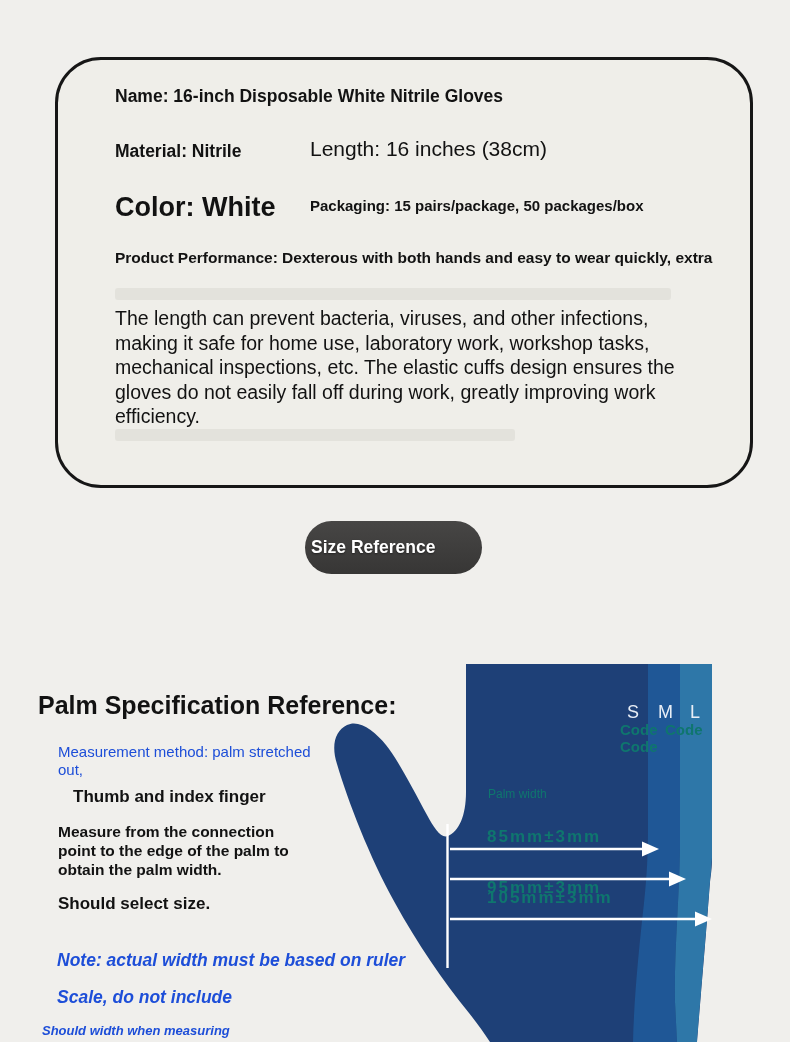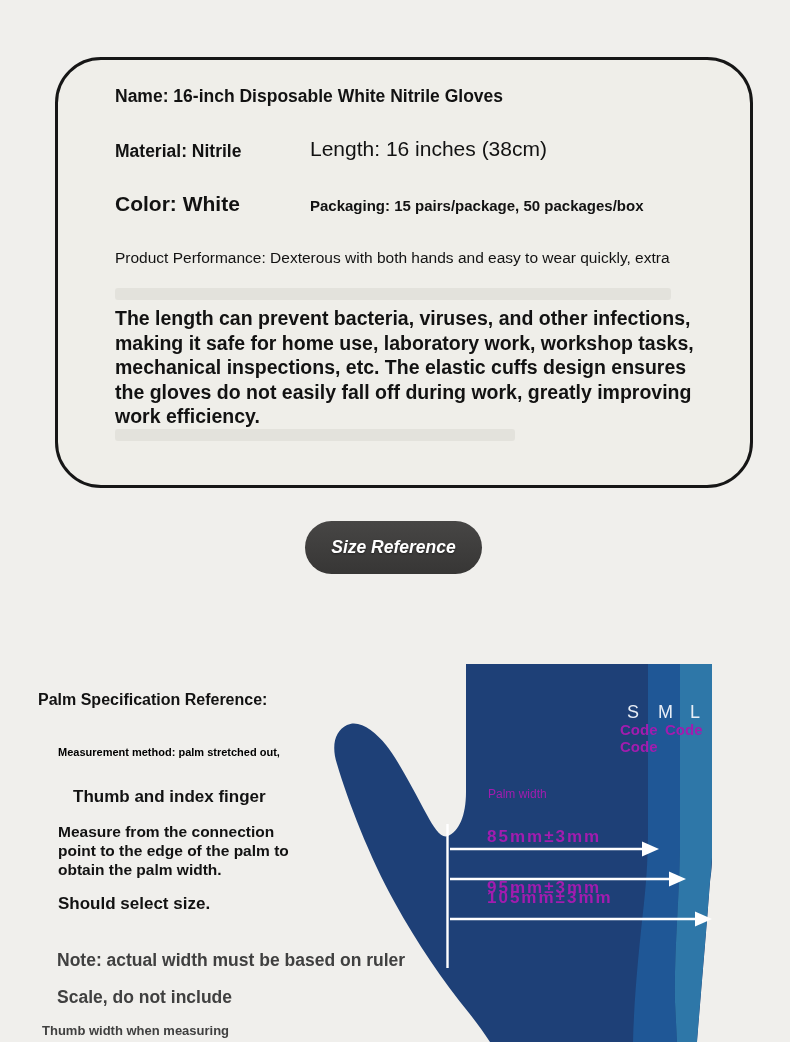--- a/index.html
+++ b/index.html
@@ -11,51 +11,51 @@
   }
   .abs{position:absolute;}
   
   .spec-box{
     left:55px;top:57px;width:692px;height:425px;
     background:#efeee9;border:3px solid #161616;border-radius:46px;
   }
   .t-name{left:115px;top:86px;font-size:17.5px;font-weight:bold;}
   .t-material{left:115px;top:141px;font-size:17.5px;font-weight:bold;}
   .t-length{left:310px;top:137px;font-size:21px;font-weight:normal;}
-  .t-color{left:115px;top:192px;font-size:21px;font-weight:bold;}
+  .t-color{left:115px;top:192px;font-size:27px;font-weight:bold;}
   .t-packaging{left:310px;top:197px;font-size:15px;font-weight:bold;}
-  .t-performance{left:115px;top:249px;font-size:15.5px;font-weight:normal;white-space:nowrap;}
-  .t-description{left:115px;top:306px;width:580px;font-size:19.5px;line-height:24.5px;font-weight:bold;}
+  .t-performance{left:115px;top:249px;font-size:15.5px;font-weight:bold;white-space:nowrap;}
+  .t-description{left:115px;top:306px;width:580px;font-size:19.5px;line-height:24.5px;font-weight:normal;}
   .ghost{background:rgba(170,165,155,0.16);border-radius:3px;}
   .ghost1{left:115px;top:288px;width:556px;height:12px;}
   .ghost2{left:115px;top:429px;width:400px;height:12px;}
   
   .size-btn{
     left:305px;top:521px;width:177px;height:53px;border-radius:27px;
     background:linear-gradient(#474645,#373635);
     border:none;cursor:pointer;
-    display:flex;align-items:center;justify-content:center;font-style:italic;
+    display:flex;align-items:center;
   }
   .size-btn span{
     color:#ffffff;font-size:17.5px;font-weight:bold;
     font-family:"Liberation Sans", sans-serif;
     text-shadow:0 1px 2px rgba(0,0,0,0.45);
   }
   
-  .t-palm-heading{left:38px;top:691px;font-size:16px;font-weight:bold;}
-  .t-method1{left:58px;top:743px;width:256px;font-size:11px;line-height:18px;font-weight:bold;color:#000000;}
+  .t-palm-heading{left:38px;top:691px;font-size:25px;font-weight:bold;}
+  .t-method1{left:58px;top:743px;width:256px;font-size:15px;line-height:18px;font-weight:normal;color:#1d4ed8;}
   .t-method2{left:73px;top:787px;font-size:17px;font-weight:bold;}
   .t-method3{left:58px;top:822px;width:242px;font-size:15.5px;line-height:19px;font-weight:bold;}
   .t-method4{left:58px;top:894px;font-size:17px;font-weight:bold;}
-  .red{color:#404040;}
+  .red{color:#1d4ed8;font-style:italic;}
   .t-note1{left:57px;top:950px;font-size:17.5px;font-weight:bold;white-space:nowrap;}
   .t-note2{left:57px;top:987px;font-size:17.5px;font-weight:bold;}
   .t-note3{left:42px;top:1023px;font-size:13px;font-weight:bold;}
   
-  .glove-label{color:#a21caf;}
+  .glove-label{color:#0f766e;}
   .t-s{left:627px;top:702px;font-size:18px;font-weight:500;color:#e9eef6;}
   .t-m{left:658px;top:702px;font-size:18px;font-weight:500;color:#e9eef6;}
   .t-l{left:690px;top:702px;font-size:18px;font-weight:500;color:#e9eef6;}
   .t-code1{left:620px;top:721px;font-size:15px;font-weight:bold;}
   .t-code2{left:665px;top:721px;font-size:15px;font-weight:bold;}
   .t-code3{left:620px;top:738px;font-size:15px;font-weight:bold;}
   .t-palmwidth{left:488px;top:787px;font-size:12px;font-weight:normal;}
   .t-m85{left:487px;top:827px;font-size:17px;font-weight:600;letter-spacing:2px;}
   .t-m95{left:487px;top:857px;font-size:17px;font-weight:600;letter-spacing:2px;margin-top:21px;}
   .t-m105{left:487px;top:888px;font-size:17px;font-weight:600;letter-spacing:2px;}
@@ -112,21 +112,21 @@
   <span>Size Reference</span>
 </button>
 
 <div class="abs t-palm-heading">Palm Specification Reference:</div>
 <div class="abs t-method1">Measurement method: palm stretched out,</div>
 <div class="abs t-method2">Thumb and index finger</div>
 <div class="abs t-method3">Measure from the connection point to the edge of the palm to obtain the palm width.</div>
 <div class="abs t-method4">Should select size.</div>
 <div class="abs t-note1 red">Note: actual width must be based on ruler</div>
 <div class="abs t-note2 red">Scale, do not include</div>
-<div class="abs t-note3 red">Thumb width when measuring</div>
+<div class="abs t-note3 red">Should width when measuring</div>
 
 <div class="abs glove-label t-s">S</div>
 <div class="abs glove-label t-m">M</div>
 <div class="abs glove-label t-l">L</div>
 <div class="abs glove-label t-code1">Code</div>
 <div class="abs glove-label t-code2">Code</div>
 <div class="abs glove-label t-code3">Code</div>
 <div class="abs glove-label t-palmwidth">Palm width</div>
 <div class="abs glove-label t-m85">85mm±3mm</div>
 <div class="abs glove-label t-m95">95mm±3mm</div>

